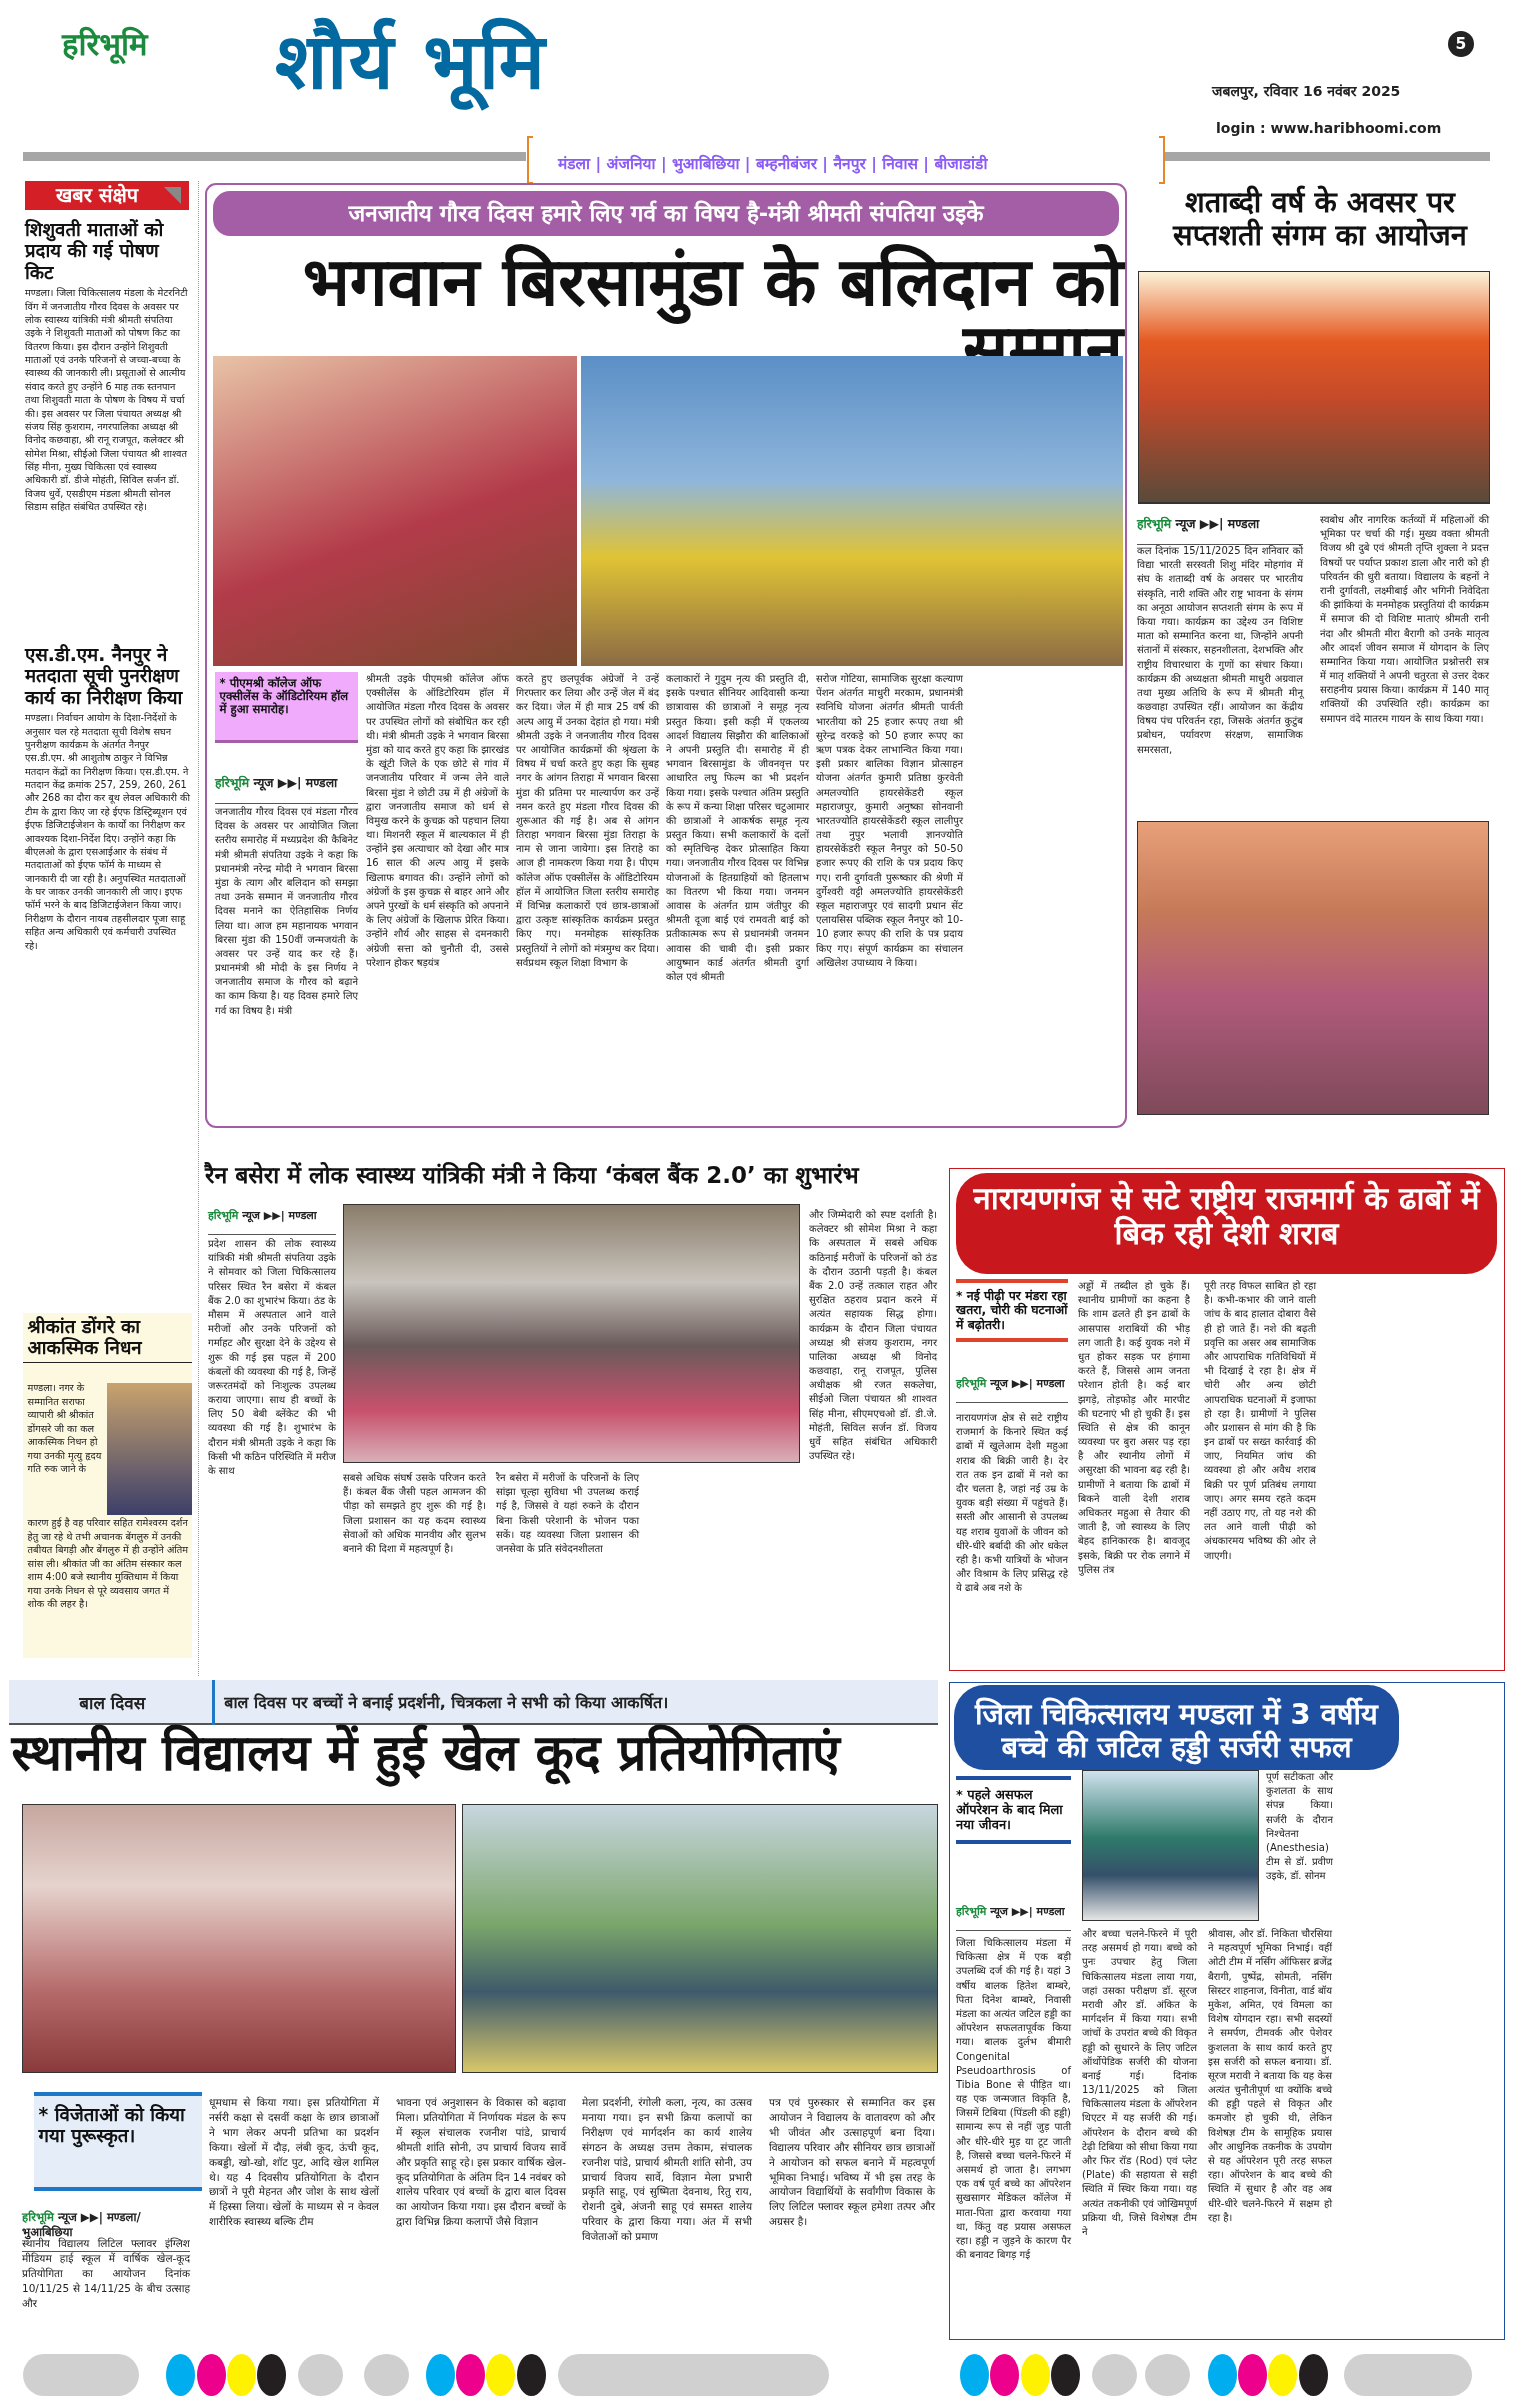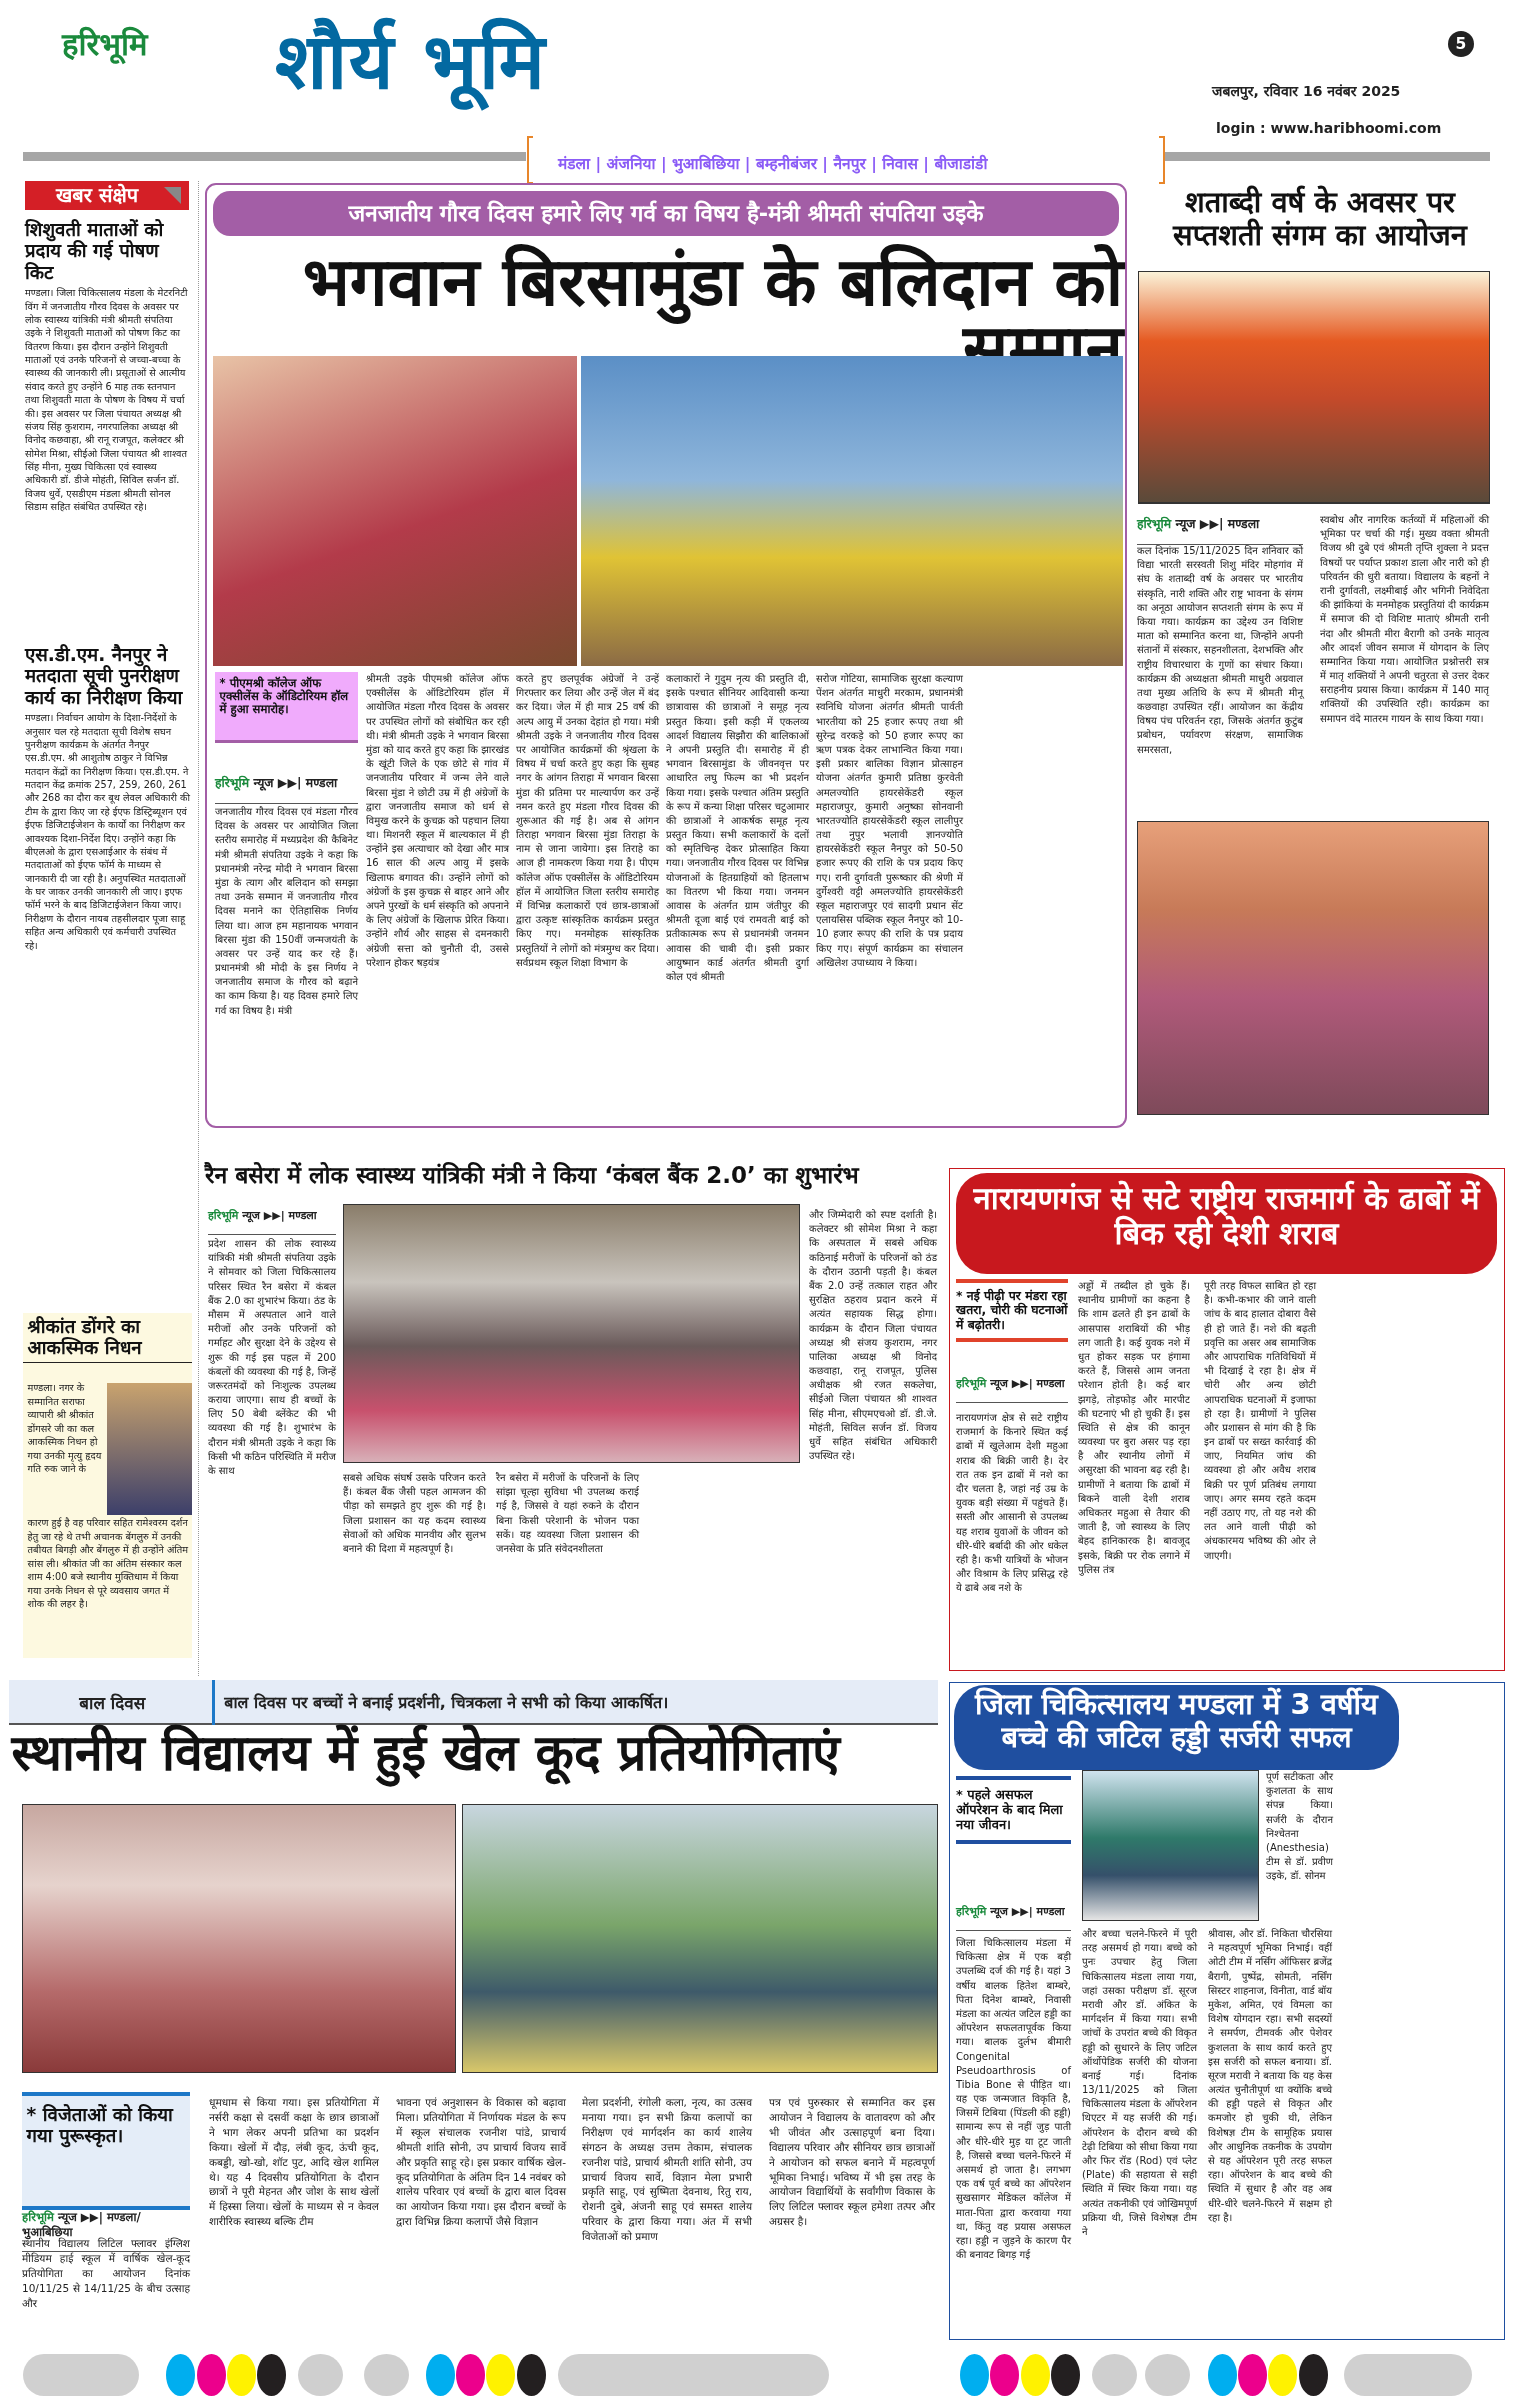--- a/index.html
+++ b/index.html
@@ -108,32 +108,32 @@
 <div class="abs bt" style="left:1204px;top:1279px;width:112px;font-size:10px">पूरी तरह विफल साबित हो रहा है। कभी-कभार की जाने वाली जांच के बाद हालात दोबारा वैसे ही हो जाते हैं। नशे की बढ़ती प्रवृत्ति का असर अब सामाजिक और आपराधिक गतिविधियों में भी दिखाई दे रहा है। क्षेत्र में चोरी और अन्य छोटी आपराधिक घटनाओं में इजाफा हो रहा है। ग्रामीणों ने पुलिस और प्रशासन से मांग की है कि इन ढाबों पर सख्त कार्रवाई की जाए, नियमित जांच की व्यवस्था हो और अवैध शराब बिक्री पर पूर्ण प्रतिबंध लगाया जाए। अगर समय रहते कदम नहीं उठाए गए, तो यह नशे की लत आने वाली पीढ़ी को अंधकारमय भविष्य की ओर ले जाएगी।</div>
 
 <div class="abs" style="left:9.3px;top:1680px;width:929px;height:45px;background:#e5ecf7;border-bottom:2.3px solid #555">
   <div style="position:absolute;left:70px;top:11px;font-size:17px;font-weight:bold">बाल दिवस</div>
   <div style="position:absolute;left:203px;top:0;width:3.1px;height:45px;background:#1d78c8"></div>
   <div style="position:absolute;left:215px;top:11px;font-size:16px;font-weight:bold">बाल दिवस पर बच्चों ने बनाई प्रदर्शनी, चित्रकला ने सभी को किया आकर्षित।</div>
 </div>
 <div class="abs lh" style="left:11.6px;top:1728px;width:929px;font-size:50px;line-height:1">स्थानीय विद्यालय में हुई खेल कूद प्रतियोगिताएं</div>
 <div class="photo" style="left:22px;top:1804px;width:434px;height:269px;border:0.8px solid #333;background:linear-gradient(180deg,#c7a7a0 0%,#e6d3cd 30%,#b56a6a 70%,#8a3a3a 100%)"></div>
 <div class="photo" style="left:462px;top:1804px;width:476px;height:269px;border:0.8px solid #333;background:linear-gradient(180deg,#c8d6df 0%,#7aa56a 45%,#3e5a6a 70%,#d8c76a 100%)"></div>
-<div class="abs bluehl" style="left:22px;top:2092px;width:168px;height:118px;padding:7.7px 4.6px">
+<div class="abs bluehl" style="left:34px;top:2092px;width:168px;height:99px;padding:7.7px 4.6px">
   <div class="lh" style="font-size:18.6px">* विजेताओं को किया गया पुरूस्कृत।</div>
 </div>
 <div class="abs byline" style="left:22px;top:2209px;width:168px;font-size:11.6px"><span class="hb">हरिभूमि</span> <span>न्यूज ▶▶| मण्डला/भुआबिछिया</span></div>
 <div class="abs bt" style="left:22px;top:2236px;width:168px;font-size:10.5px">स्थानीय विद्यालय लिटिल फ्लावर इंग्लिश मीडियम हाई स्कूल में वार्षिक खेल-कूद प्रतियोगिता का आयोजन दिनांक 10/11/25 से 14/11/25 के बीच उत्साह और</div>
 <div class="abs bt" style="left:209px;top:2095px;width:170px;font-size:10.5px">धूमधाम से किया गया। इस प्रतियोगिता में नर्सरी कक्षा से दसवीं कक्षा के छात्र छात्राओं ने भाग लेकर अपनी प्रतिभा का प्रदर्शन किया। खेलों में दौड़, लंबी कूद, ऊंची कूद, कबड्डी, खो-खो, शॉट पुट, आदि खेल शामिल थे। यह 4 दिवसीय प्रतियोगिता के दौरान छात्रों ने पूरी मेहनत और जोश के साथ खेलों में हिस्सा लिया। खेलों के माध्यम से न केवल शारीरिक स्वास्थ्य बल्कि टीम</div>
 <div class="abs bt" style="left:396px;top:2095px;width:170px;font-size:10.5px">भावना एवं अनुशासन के विकास को बढ़ावा मिला। प्रतियोगिता में निर्णायक मंडल के रूप में स्कूल संचालक रजनीश पांडे, प्राचार्य श्रीमती शांति सोनी, उप प्राचार्य विजय सार्वे और प्रकृति साहू रहे। इस प्रकार वार्षिक खेल-कूद प्रतियोगिता के अंतिम दिन 14 नवंबर को शालेय परिवार एवं बच्चों के द्वारा बाल दिवस का आयोजन किया गया। इस दौरान बच्चों के द्वारा विभिन्न क्रिया कलापों जैसे विज्ञान</div>
 <div class="abs bt" style="left:582px;top:2095px;width:170px;font-size:10.5px">मेला प्रदर्शनी, रंगोली कला, नृत्य, का उत्सव मनाया गया। इन सभी क्रिया कलापों का निरीक्षण एवं मार्गदर्शन का कार्य शालेय संगठन के अध्यक्ष उत्तम तेकाम, संचालक रजनीश पांडे, प्राचार्य श्रीमती शांति सोनी, उप प्राचार्य विजय सार्वे, विज्ञान मेला प्रभारी प्रकृति साहू, एवं सुष्मिता देवनाथ, रितु राय, रोशनी दुबे, अंजनी साहू एवं समस्त शालेय परिवार के द्वारा किया गया। अंत में सभी विजेताओं को प्रमाण</div>
 <div class="abs bt" style="left:769px;top:2095px;width:166px;font-size:10.5px">पत्र एवं पुरुस्कार से सम्मानित कर इस आयोजन ने विद्यालय के वातावरण को और भी जीवंत और उत्साहपूर्ण बना दिया। विद्यालय परिवार और सीनियर छात्र छात्राओं ने आयोजन को सफल बनाने में महत्वपूर्ण भूमिका निभाई। भविष्य में भी इस तरह के आयोजन विद्यार्थियों के सर्वांगीण विकास के लिए लिटिल फ्लावर स्कूल हमेशा तत्पर और अग्रसर है।</div>
 
 <div class="abs" style="left:949px;top:1682px;width:556px;height:658px;border:1.5px solid #1f4fa0"></div>
-<div class="abs blue-band" style="left:954px;top:1685px;width:445px;height:85px;font-size:29px;padding-top:3px">जिला चिकित्सालय मण्डला में 3 वर्षीय बच्चे की जटिल हड्डी सर्जरी सफल</div>
+<div class="abs blue-band" style="left:954px;top:1685px;width:445px;height:85px;font-size:29px;padding-top:13px">जिला चिकित्सालय मण्डला में 3 वर्षीय बच्चे की जटिल हड्डी सर्जरी सफल</div>
 <div class="abs" style="left:956px;top:1776px;width:115px;border-top:4.6px solid #1f4fa0;border-bottom:4.6px solid #1f4fa0;padding:7.7px 0">
   <div class="lh" style="font-size:13px">* पहले असफल ऑपरेशन के बाद मिला नया जीवन।</div>
 </div>
 <div class="photo" style="left:1082px;top:1770px;width:177px;height:151px;border:0.8px solid #333;background:linear-gradient(180deg,#cfe2ee 0%,#2f7a6a 45%,#35506a 70%,#e5e5e5 100%)"></div>
 <div class="abs byline" style="left:956px;top:1903px;width:115px;font-size:11px"><span class="hb">हरिभूमि</span> <span>न्यूज ▶▶| मण्डला</span></div>
 <div class="abs bt" style="left:1266px;top:1770px;width:67px;font-size:10px">पूर्ण सटीकता और कुशलता के साथ संपन्न किया। सर्जरी के दौरान निश्चेतना (Anesthesia) टीम से डॉ. प्रवीण उइके, डॉ. सोनम</div>
 <div class="abs bt" style="left:956px;top:1936px;width:115px;font-size:10px">जिला चिकित्सालय मंडला में चिकित्सा क्षेत्र में एक बड़ी उपलब्धि दर्ज की गई है। यहां 3 वर्षीय बालक हितेश बाम्बरे, पिता दिनेश बाम्बरे, निवासी मंडला का अत्यंत जटिल हड्डी का ऑपरेशन सफलतापूर्वक किया गया। बालक दुर्लभ बीमारी Congenital Pseudoarthrosis of Tibia Bone से पीड़ित था। यह एक जन्मजात विकृति है, जिसमें टिबिया (पिंडली की हड्डी) सामान्य रूप से नहीं जुड़ पाती और धीरे-धीरे मुड़ या टूट जाती है, जिससे बच्चा चलने-फिरने में असमर्थ हो जाता है। लगभग एक वर्ष पूर्व बच्चे का ऑपरेशन सुखसागर मेडिकल कॉलेज में माता-पिता द्वारा करवाया गया था, किंतु वह प्रयास असफल रहा। हड्डी न जुड़ने के कारण पैर की बनावट बिगड़ गई</div>
 <div class="abs bt" style="left:1082px;top:1927px;width:115px;font-size:10px">और बच्चा चलने-फिरने में पूरी तरह असमर्थ हो गया। बच्चे को पुनः उपचार हेतु जिला चिकित्सालय मंडला लाया गया, जहां उसका परीक्षण डॉ. सूरज मरावी और डॉ. अंकित के मार्गदर्शन में किया गया। सभी जांचों के उपरांत बच्चे की विकृत हड्डी को सुधारने के लिए जटिल ऑर्थोपेडिक सर्जरी की योजना बनाई गई। दिनांक 13/11/2025 को जिला चिकित्सालय मंडला के ऑपरेशन थिएटर में यह सर्जरी की गई। ऑपरेशन के दौरान बच्चे की टेढ़ी टिबिया को सीधा किया गया और फिर रॉड (Rod) एवं प्लेट (Plate) की सहायता से सही स्थिति में स्थिर किया गया। यह अत्यंत तकनीकी एवं जोखिमपूर्ण प्रक्रिया थी, जिसे विशेषज्ञ टीम ने</div>
 <div class="abs bt" style="left:1208px;top:1927px;width:124px;font-size:10px">श्रीवास, और डॉ. निकिता चौरसिया ने महत्वपूर्ण भूमिका निभाई। वहीं ओटी टीम में नर्सिंग ऑफिसर ब्रजेंद्र बैरागी, पुष्पेंद्र, सोमती, नर्सिंग सिस्टर शाहनाज, विनीता, वार्ड बॉय मुकेश, अमित, एवं विमला का विशेष योगदान रहा। सभी सदस्यों ने समर्पण, टीमवर्क और पेशेवर कुशलता के साथ कार्य करते हुए इस सर्जरी को सफल बनाया। डॉ. सूरज मरावी ने बताया कि यह केस अत्यंत चुनौतीपूर्ण था क्योंकि बच्चे की हड्डी पहले से विकृत और कमजोर हो चुकी थी, लेकिन विशेषज्ञ टीम के सामूहिक प्रयास और आधुनिक तकनीक के उपयोग से यह ऑपरेशन पूरी तरह सफल रहा। ऑपरेशन के बाद बच्चे की स्थिति में सुधार है और वह अब धीरे-धीरे चलने-फिरने में सक्षम हो रहा है।</div>
 

